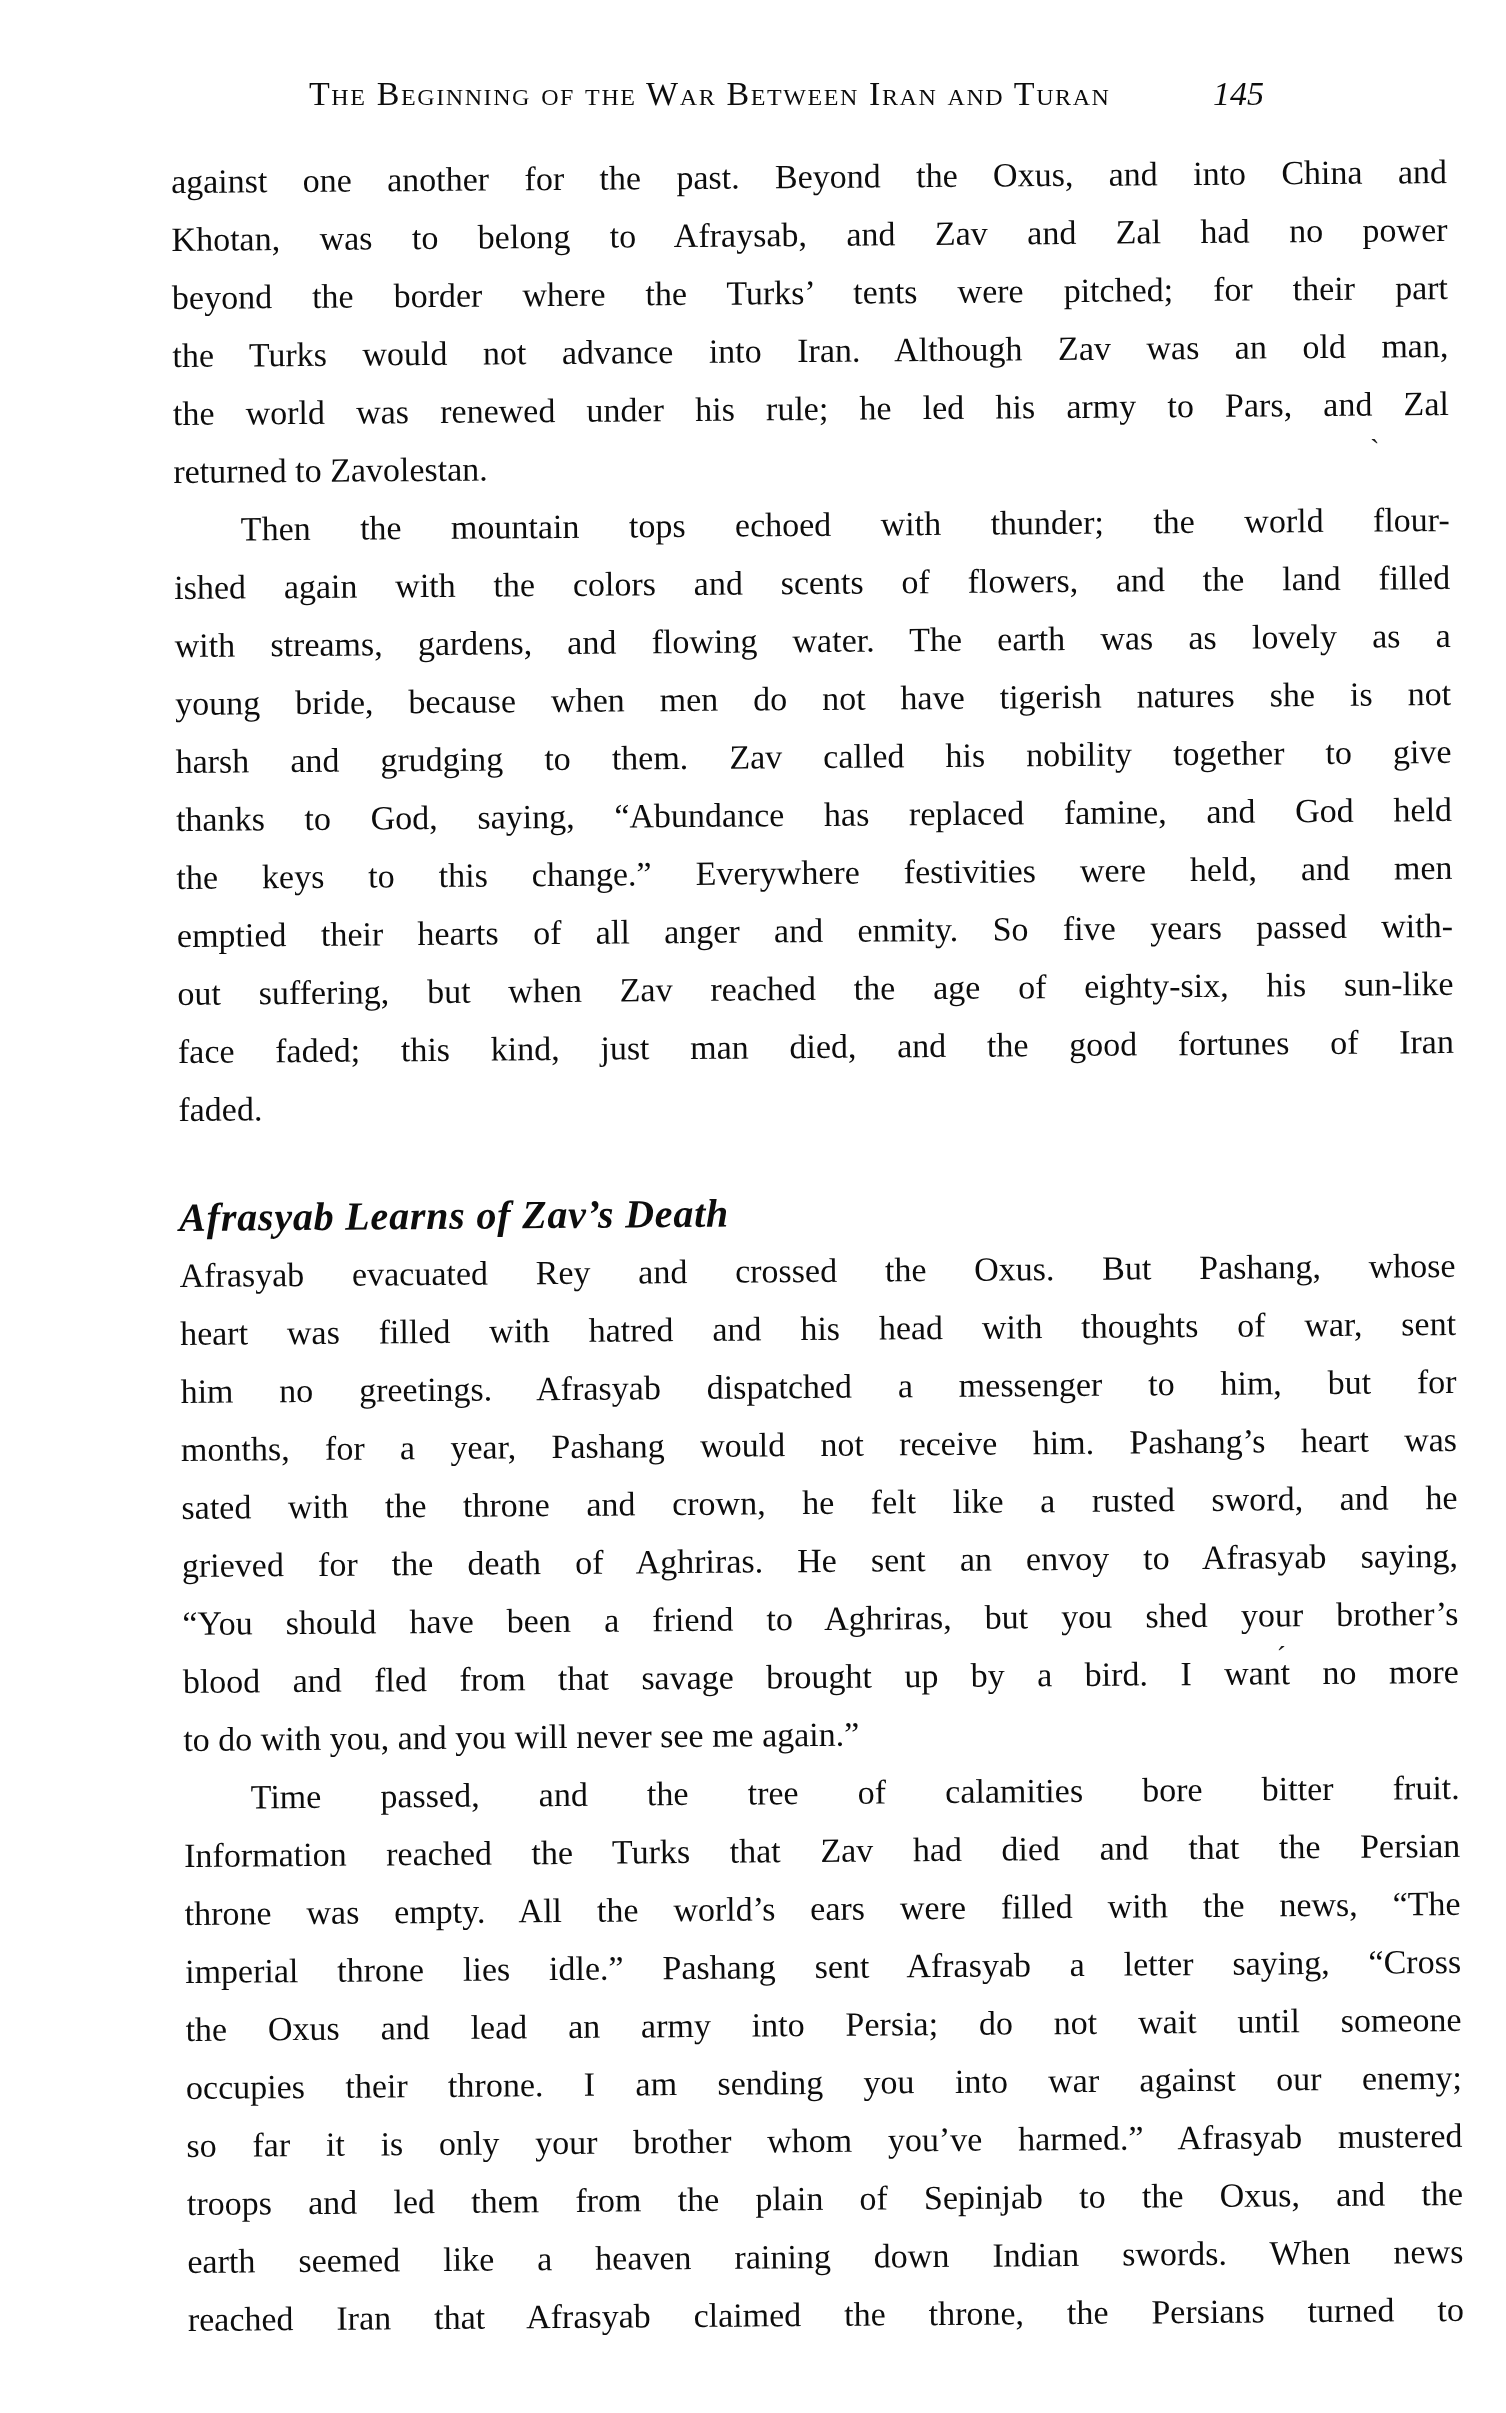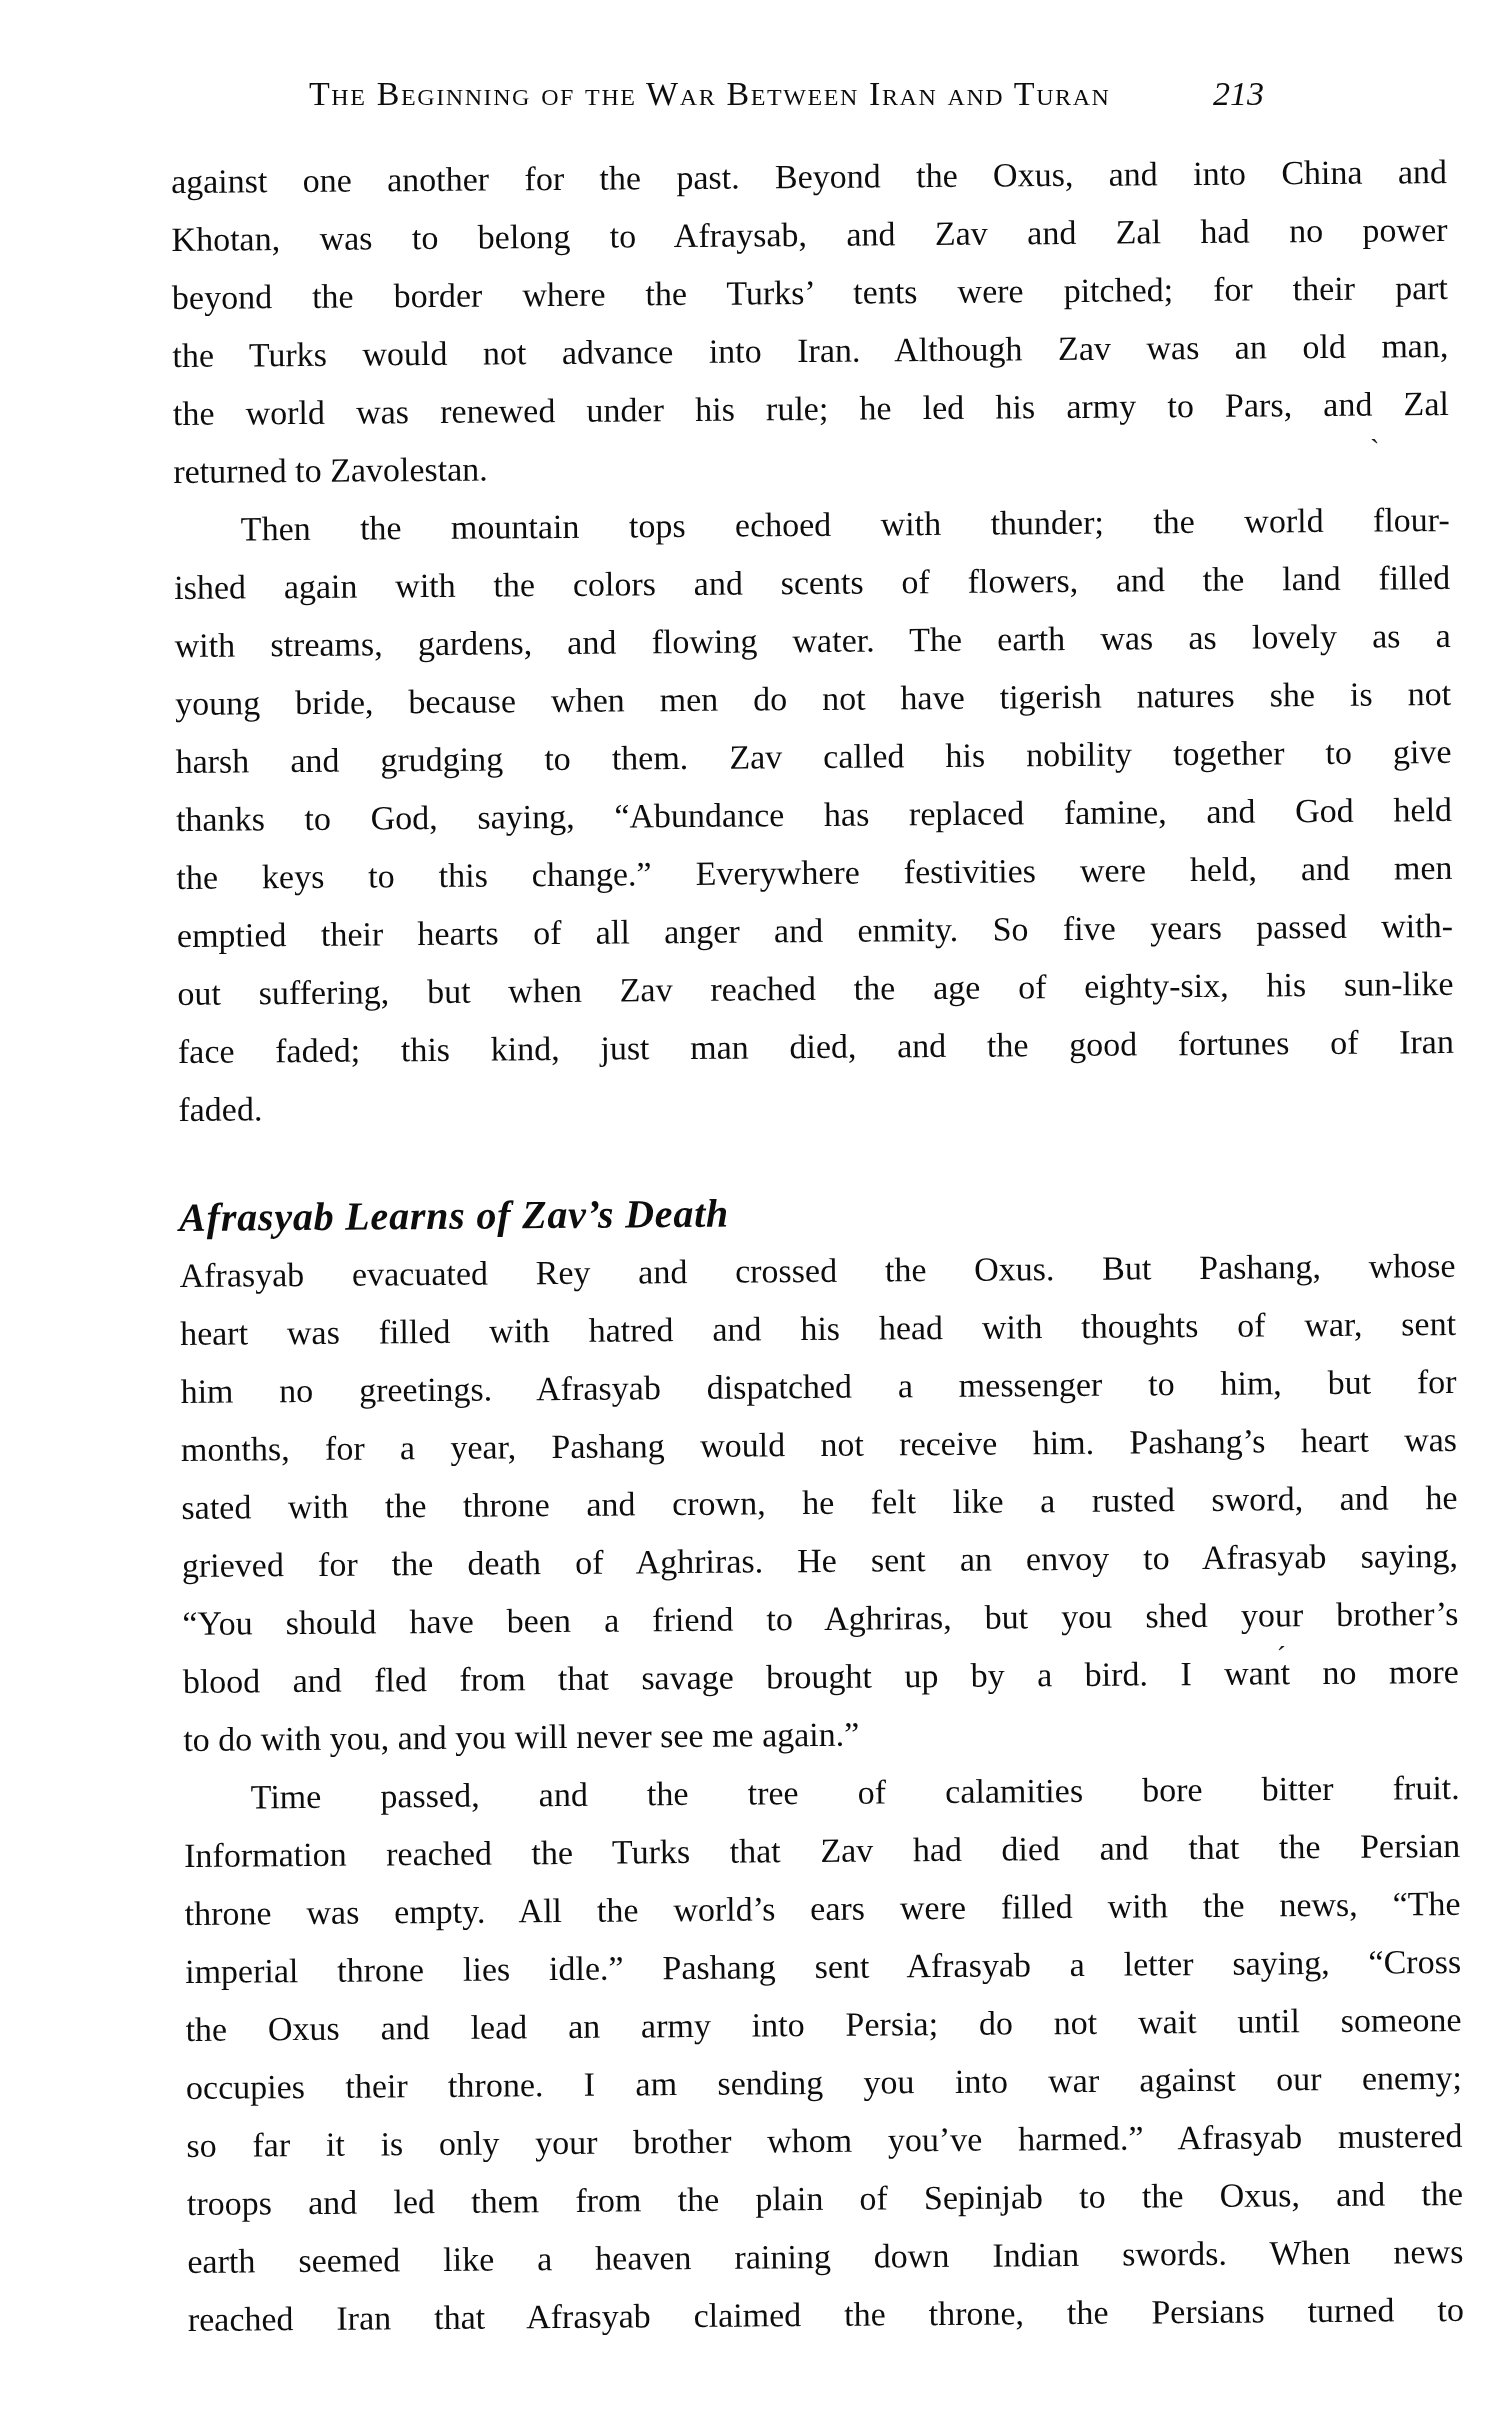--- a/index.html
+++ b/index.html
@@ -78,21 +78,21 @@
     pointer-events: none;
   }
 </style>
 </head>
 <body>
 
 <div class="page">
 
   <div class="runhead">
     <span class="title">The Beginning of the War Between Iran and Turan</span>
-    <span class="folio">213</span>
+    <span class="folio">145</span>
   </div>
 
   <div class="bodytext">
       <div class="line">against one another for the past. Beyond the Oxus, and into China and</div>
       <div class="line">Khotan, was to belong to Afraysab, and Zav and Zal had no power</div>
       <div class="line">beyond the border where the Turks’ tents were pitched; for their part</div>
       <div class="line">the Turks would not advance into Iran. Although Zav was an old man,</div>
       <div class="line">the world was renewed under his rule; he led his army to Pars, and Zal</div>
       <div class="line flush">returned to Zavolestan.</div>
       <div class="line indent">Then the mountain tops echoed with thunder; the world flour-</div>

